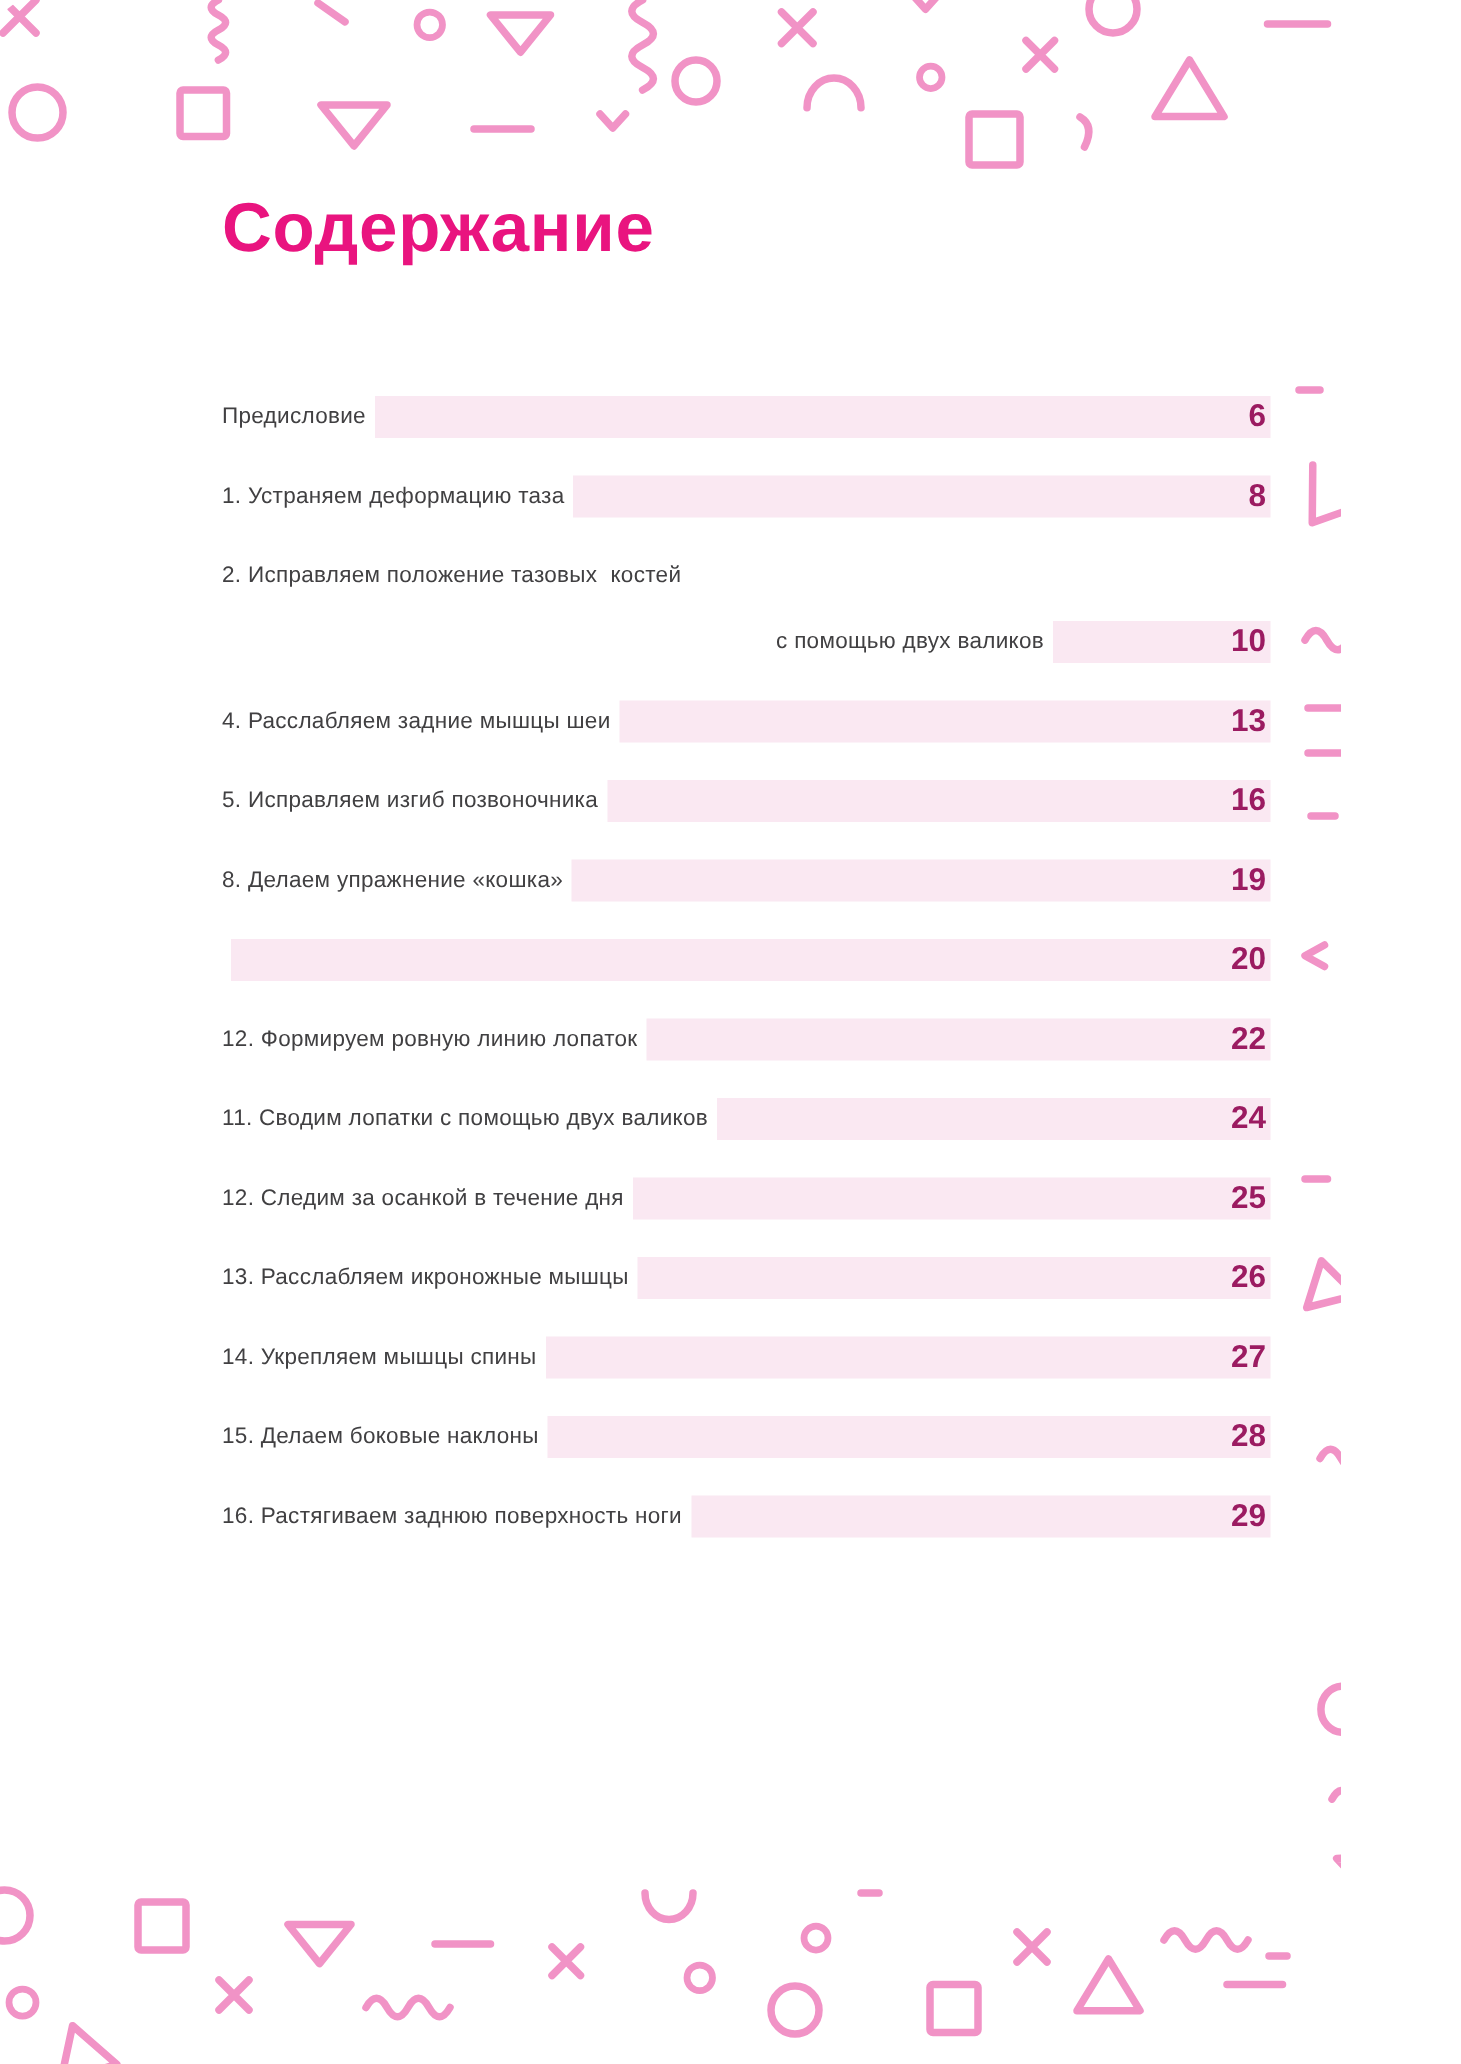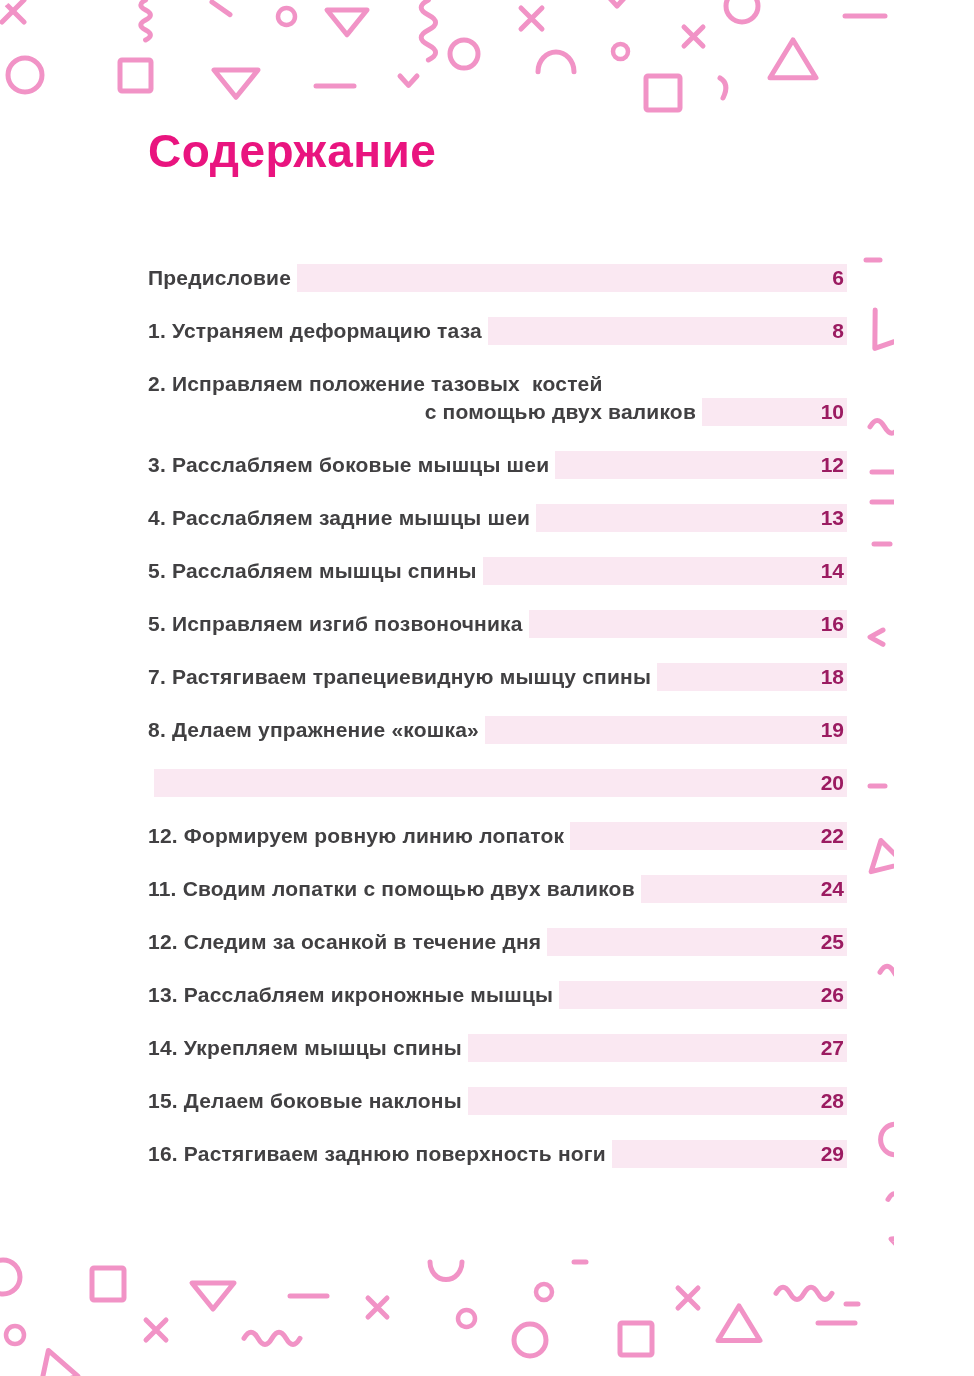--- a/index.html
+++ b/index.html
@@ -19,25 +19,25 @@
   .title{
     margin:0 0 86px 0;
     font-size:46px;
     font-weight:800;
     letter-spacing:0.5px;
     color:var(--title-color,#e9147f);
   }
   .toc{display:block;}
   .entry{margin-bottom:25px;}
   .row{display:flex;align-items:stretch;height:28px;}
-  .row.cont{justify-content:flex-end;}
+  .row.cont{justify-content:flex-end;margin-top:16px;}
   .t{
-    font-size:21px;
+    font-size:15px;
     line-height:28px;
-    font-weight:700;
+    font-weight:400;
     letter-spacing:0.2px;
     color:var(--entry-color,#414042);
     white-space:pre;
   }
   .bar{
     flex:1;
     margin-left:6px;
     background:var(--bar-color,#fae8f2);
     display:flex;justify-content:flex-end;align-items:center;
   }
@@ -318,55 +318,31 @@
           </div>
           <div class="row cont">
             <span class="t">с помощью двух валиков</span>
             <span class="bar">
               <span class="num">10</span>
             </span>
           </div>
         </div>
         <div class="entry">
           <div class="row">
-            <span class="t">3. Расслабляем боковые мышцы шеи</span>
-            <span class="bar">
-              <span class="num">12</span>
-            </span>
-          </div>
-        </div>
-        <div class="entry">
-          <div class="row">
             <span class="t">4. Расслабляем задние мышцы шеи</span>
             <span class="bar">
               <span class="num">13</span>
             </span>
           </div>
         </div>
         <div class="entry">
           <div class="row">
-            <span class="t">5. Расслабляем мышцы спины</span>
-            <span class="bar">
-              <span class="num">14</span>
-            </span>
-          </div>
-        </div>
-        <div class="entry">
-          <div class="row">
             <span class="t">5. Исправляем изгиб позвоночника</span>
             <span class="bar">
               <span class="num">16</span>
-            </span>
-          </div>
-        </div>
-        <div class="entry">
-          <div class="row">
-            <span class="t">7. Растягиваем трапециевидную мышцу спины</span>
-            <span class="bar">
-              <span class="num">18</span>
             </span>
           </div>
         </div>
         <div class="entry">
           <div class="row">
             <span class="t">8. Делаем упражнение «кошка»</span>
             <span class="bar">
               <span class="num">19</span>
             </span>
           </div>

